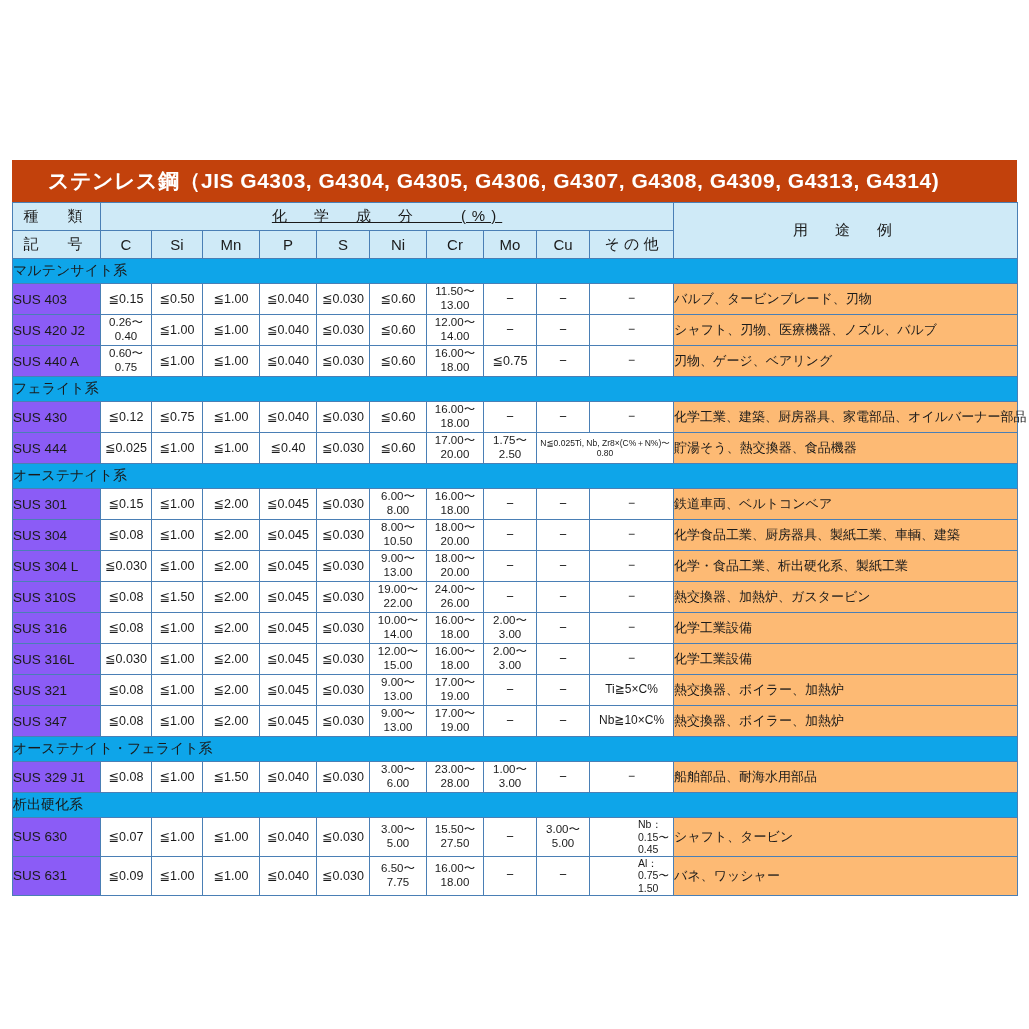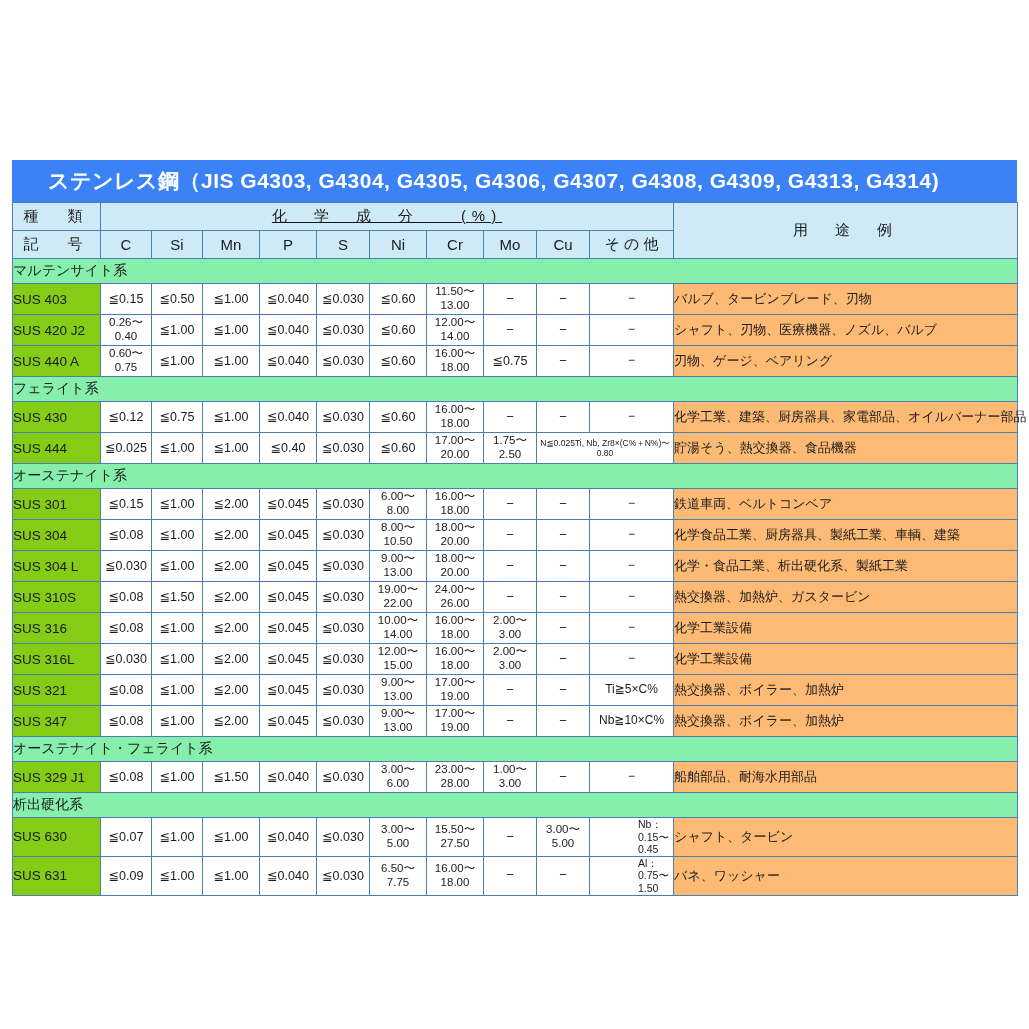--- a/index.html
+++ b/index.html
@@ -15,21 +15,21 @@
     overflow: hidden;
   }
   #sheet {
     position: absolute;
     left: 12px;
     top: 160px;
     width: 1005px;
   }
   
   .title-bar {
-    background: #3b82f6;
+    background: #c2410c;
     color: #ffffff;
     font-size: 21px;
     font-weight: bold;
     letter-spacing: 0.5px;
     padding: 9px 0 9px 36px;
     box-sizing: border-box;
     height: 42px;
     line-height: 24px;
     white-space: nowrap;
     overflow: hidden;
@@ -61,31 +61,31 @@
   }
   .hdr-kind {
     letter-spacing: 7px;
     padding-left: 6px;
   }
   .hdr-use {
     letter-spacing: 6px;
   }
   
   .group td {
-    background: #86efac;
+    background: #0ea5e9;
     text-align: left;
     font-size: 14px;
     font-weight: bold;
     padding: 4px 0 4px 9px;
     height: 24px;
     color: #1a1a1a;
   }
   
   .name-cell {
-    background: #84cc16;
+    background: #8b5cf6;
     font-size: 13.5px;
     text-align: left;
     padding-left: 9px;
     height: 30px;
     white-space: nowrap;
   }
   .num-cell {
     background: #ffffff;
     font-size: 12.5px;
     text-align: center;

